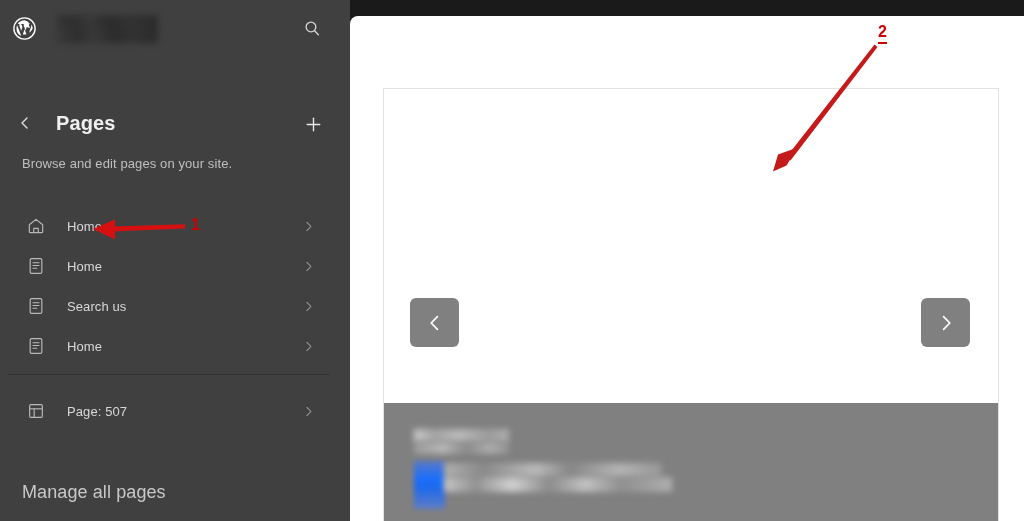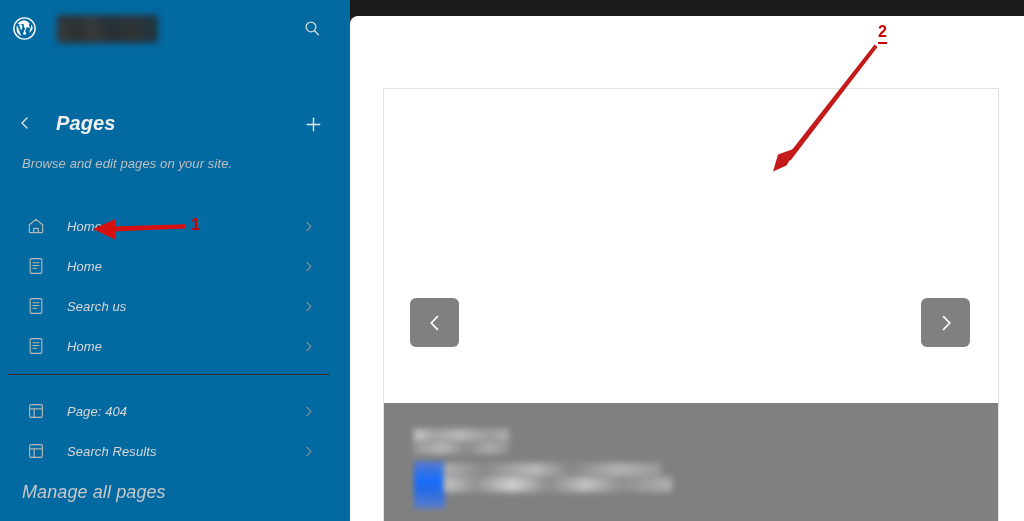--- a/index.html
+++ b/index.html
@@ -22,23 +22,22 @@
     overflow: hidden;
   }
 
   
   .sidebar {
     position: absolute;
     left: 0;
     top: 0;
     width: 350px;
     height: 521px;
-    background: #0369a1;
+    background: #404040;
     overflow: hidden;
-    font-style: italic;
   }
 
   .sidebar-header {
     position: absolute;
     left: 0;
     top: 0;
     width: 350px;
     height: 58px;
   }
   .wp-logo {
@@ -460,43 +459,28 @@
 
     <div class="nav-list templates">
       <div class="nav-item">
         <span class="item-icon">
           <svg width="20" height="20" viewBox="0 0 24 24">
             <rect x="4.4" y="4.4" width="15.2" height="15.2" rx="1.4" fill="none" stroke="#b8b8b8" stroke-width="1.4"></rect>
             <line x1="4.4" y1="9.4" x2="19.6" y2="9.4" stroke="#b8b8b8" stroke-width="1.4"></line>
             <line x1="9.8" y1="9.4" x2="9.8" y2="19.6" stroke="#b8b8b8" stroke-width="1.4"></line>
           </svg>
         </span>
-        <span class="item-label">Page: 404</span>
+        <span class="item-label">Page: 507</span>
         <span class="item-chevron">
           <svg width="13" height="13" viewBox="0 0 16 16">
             <polyline points="6,3 11,8 6,13" fill="none" stroke="#9a9a9a" stroke-width="1.3" stroke-linecap="round" stroke-linejoin="round"></polyline>
           </svg>
         </span>
       </div>
 
-      <div class="nav-item">
-        <span class="item-icon">
-          <svg width="20" height="20" viewBox="0 0 24 24">
-            <rect x="4.4" y="4.4" width="15.2" height="15.2" rx="1.4" fill="none" stroke="#b8b8b8" stroke-width="1.4"></rect>
-            <line x1="4.4" y1="9.4" x2="19.6" y2="9.4" stroke="#b8b8b8" stroke-width="1.4"></line>
-            <line x1="9.8" y1="9.4" x2="9.8" y2="19.6" stroke="#b8b8b8" stroke-width="1.4"></line>
-          </svg>
-        </span>
-        <span class="item-label">Search Results</span>
-        <span class="item-chevron">
-          <svg width="13" height="13" viewBox="0 0 16 16">
-            <polyline points="6,3 11,8 6,13" fill="none" stroke="#9a9a9a" stroke-width="1.3" stroke-linecap="round" stroke-linejoin="round"></polyline>
-          </svg>
-        </span>
-      </div>
     </div>
 
     <div class="manage-link">Manage all pages</div>
   </div>
 
   <div class="preview">
     <div class="content-frame">
 
       <div class="carousel-btn prev">
         <svg width="20" height="20" viewBox="0 0 20 20">

